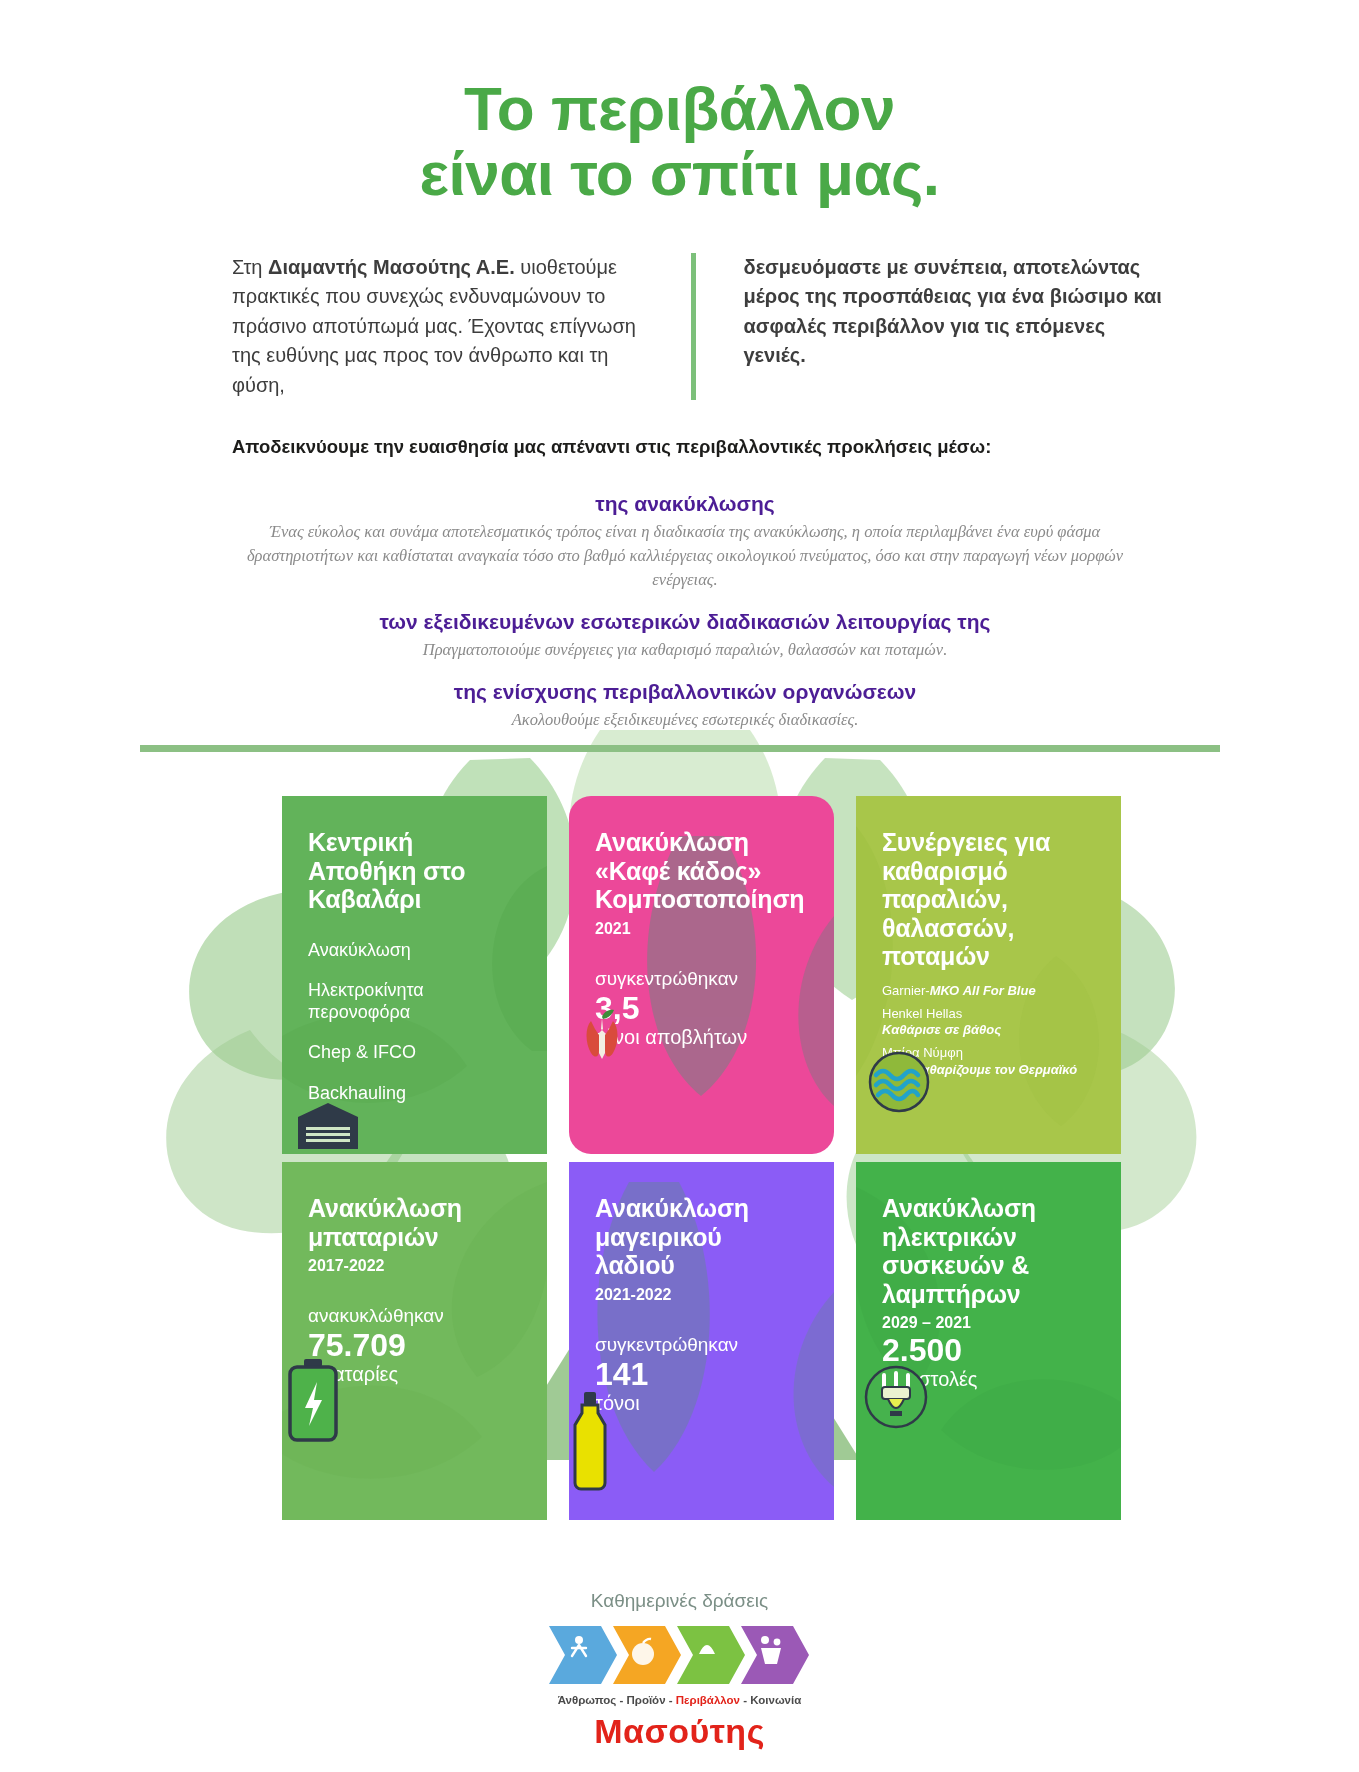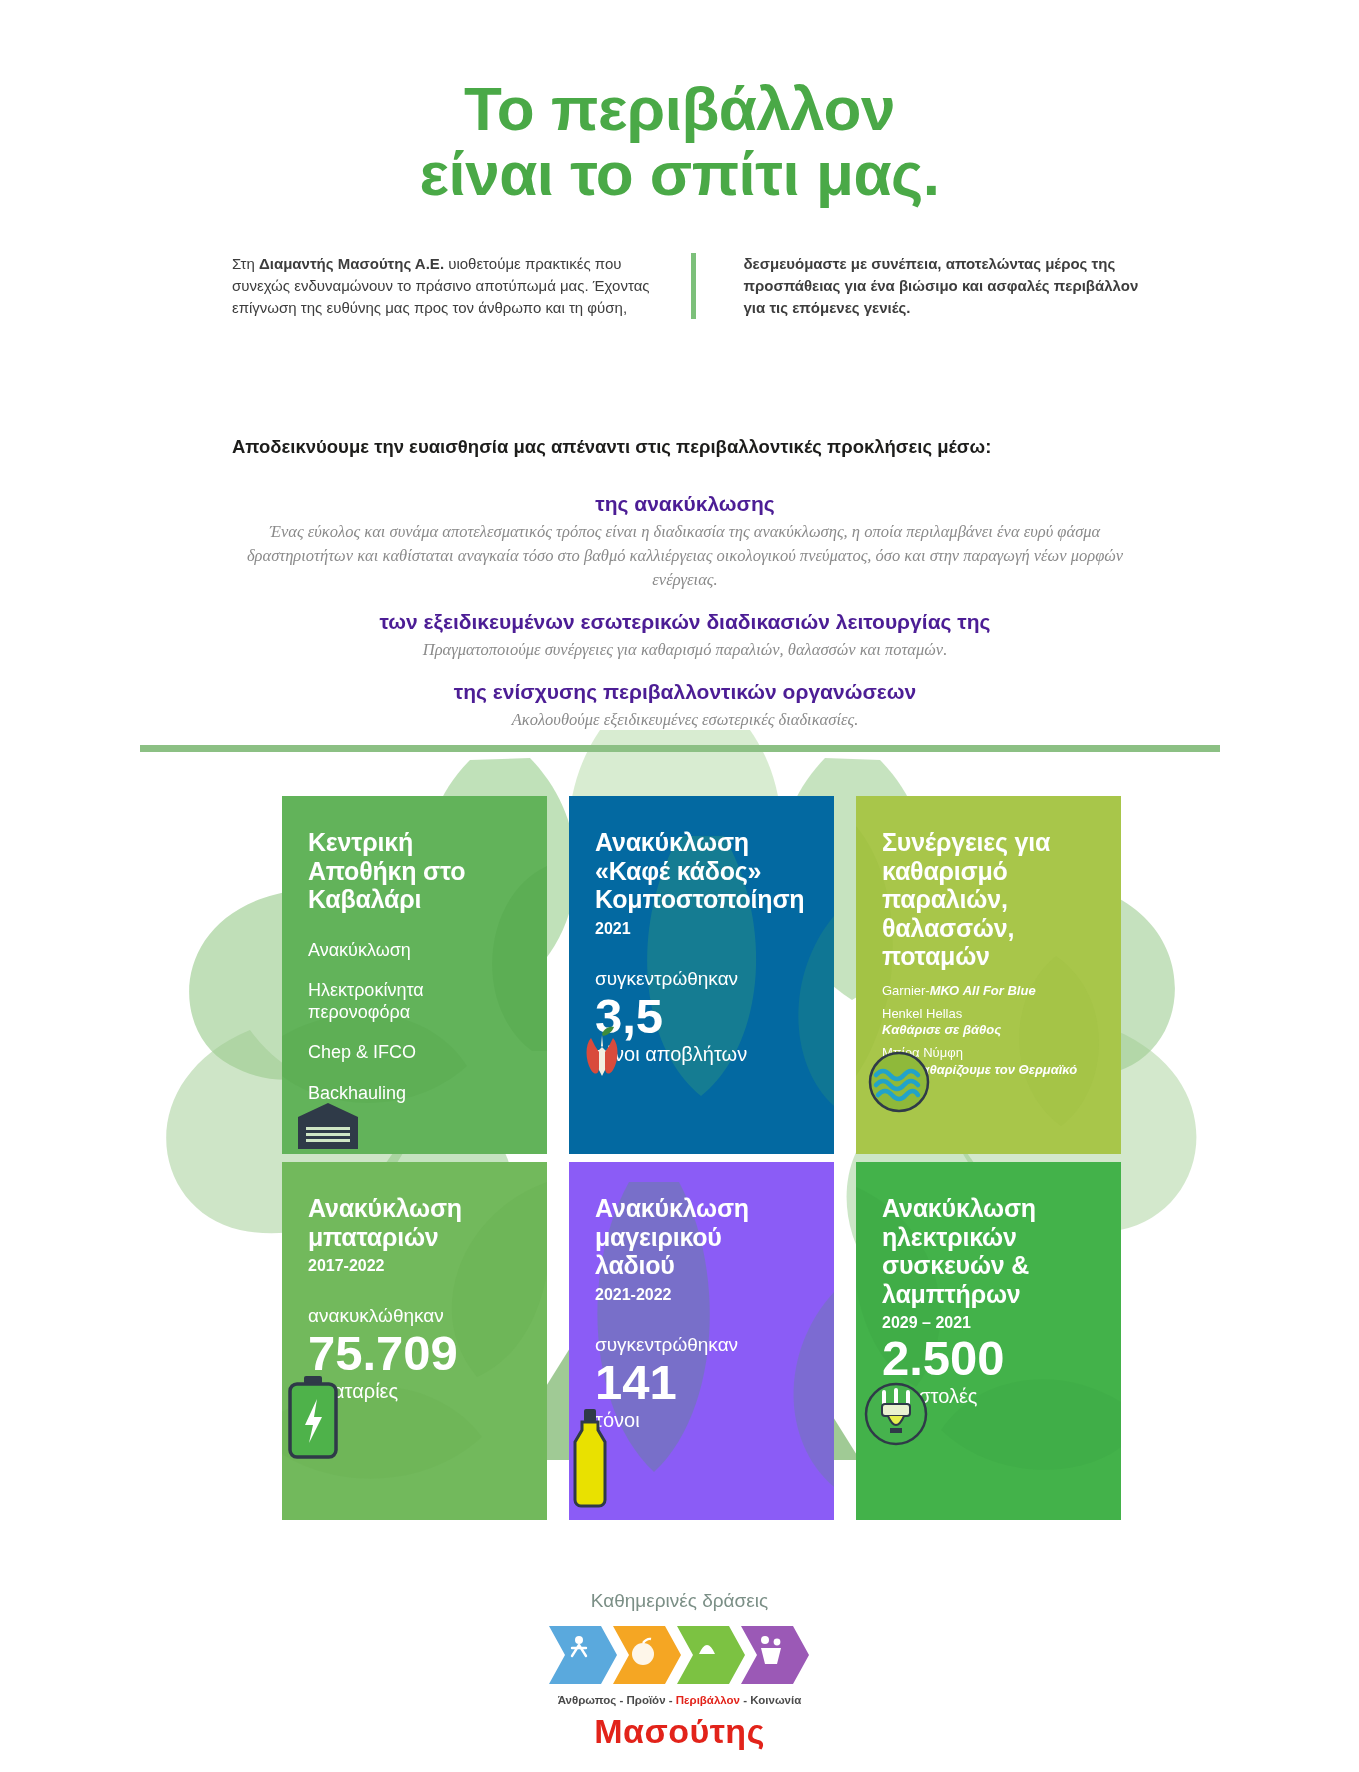--- a/index.html
+++ b/index.html
@@ -23,21 +23,21 @@
     line-height:1.05;
     letter-spacing:-0.5px;
   }
   .title .l2{display:block;}
 
   
   .intro{
     position:absolute;left:232px;top:253px;width:930px;
     display:flex;gap:0px;
   }
-  .intro-col{width:430px;font-size:15px;line-height:1.47;color:#3d3d3d;}
+  .intro-col{width:430px;font-size:20px;line-height:1.47;color:#3d3d3d;}
   .intro-col.left{padding-right:40px;}
   .intro-col.right{
     border-left:5px solid #7cc07a;
     padding-left:48px;
     font-weight:bold;
     width:430px;
   }
   .intro-col.left b{font-weight:bold;}
 
   
@@ -76,36 +76,36 @@
     gap:8px 22px;
     z-index:3;
   }
   .card{
     position:relative;overflow:hidden;
     padding:32px 26px 20px 26px;
     box-sizing:border-box;
     color:#ffffff;
   }
   .c1{background:#62b35a;}
-  .c2{background:#0369a1;}
+  .c2{background:#ec4899;border-radius:22px;}
   .c3{background:#a8c64a;}
   .c4{background:#72b95c;}
   .c5{background:#8b5cf6;}
   .c6{background:#43b24a;}
 
   .card .leafdeco{position:absolute;inset:0;z-index:0;opacity:.55;}
   .card > *:not(.leafdeco){position:relative;z-index:1;}
 
   .c-title{
     font-size:25px;font-weight:bold;line-height:1.14;margin:0 0 4px 0;
     letter-spacing:-0.2px;
   }
   .c-year{font-size:16px;font-weight:bold;margin:6px 0 0 0;}
   .c-sub{font-size:19px;font-weight:300;margin:30px 0 0 0;}
-  .c-big{font-size:49px;font-weight:bold;line-height:1.0;margin:2px 0 0 0;}
+  .c-big{font-size:32px;font-weight:bold;line-height:1.0;margin:2px 0 0 0;}
   .c-unit{font-size:20px;font-weight:300;line-height:1.15;margin:2px 0 0 0;}
   .c-list{margin:26px 0 0 0;padding:0;list-style:none;}
   .c-list li{font-size:18px;font-weight:300;line-height:1.2;margin-bottom:19px;}
 
   .partners{margin:12px 0 0 0;padding:0;list-style:none;}
   .partners li{font-size:13px;line-height:1.25;margin-bottom:7px;}
   .partners li .pn{font-weight:400;}
   .partners li .ps{display:block;font-style:italic;font-weight:bold;}
   .partners li .it{font-style:italic;font-weight:bold;}
 

